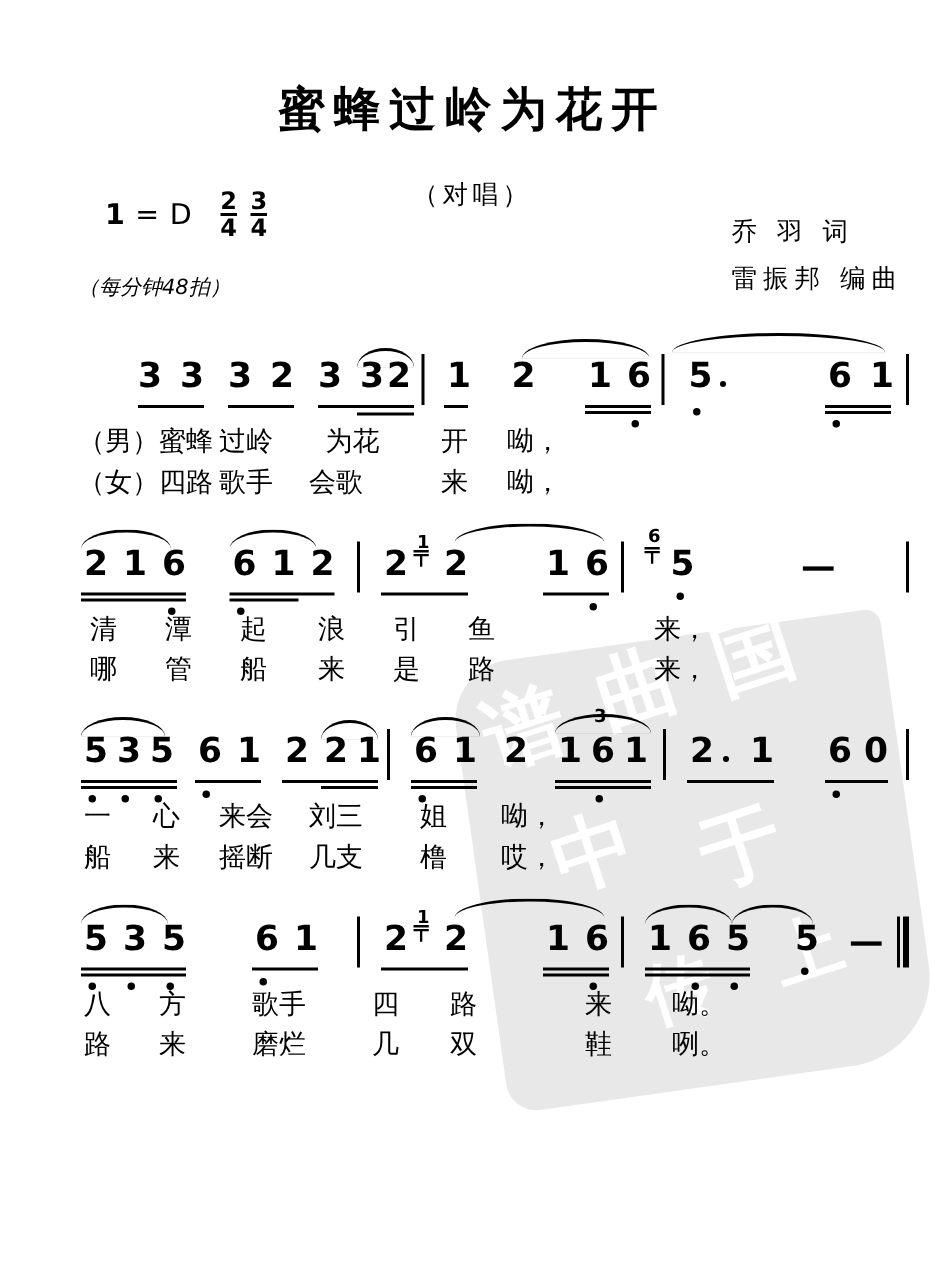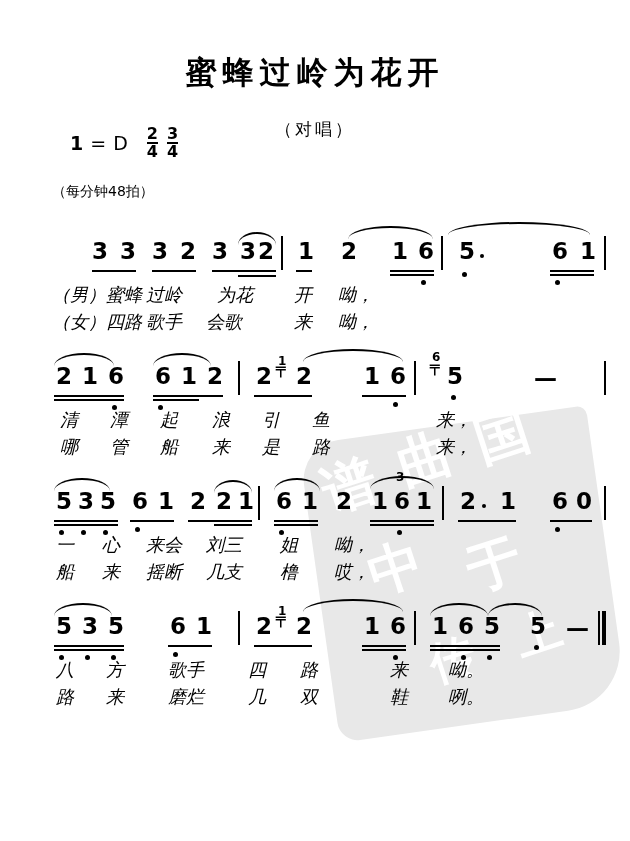--- a/index.html
+++ b/index.html
@@ -94,20 +94,21 @@
     line-height: 1.02;
   }
   .meter .num { display: block; }
   .meter .den { display: block; border-top: 2px solid #000; padding-top: 0px; }
 
   .tempo {
     position: absolute;
     left: 52px; top: 183px;
     font-size: 14px;
     letter-spacing: 0px;
+    font-style: italic;
   }
 
   .credits {
     position: absolute;
     right: 28px; top: 140px;
     text-align: left;
     font-size: 17px;
     line-height: 1.85;
     letter-spacing: 4px;
   }
@@ -197,21 +198,20 @@
 
   
   .lyrics { position: relative; margin-top: 2px; height: 58px; }
   .lyric-line { position: relative; height: 27px; }
   .lyric {
     position: absolute;
     font-size: 18px;
     font-family: "DejaVu Sans", "Liberation Sans", sans-serif;
     white-space: nowrap;
     line-height: 1;
-    font-style: italic;
   }
 </style>
 </head>
 <body>
 
 <div class="watermark">
   <div class="watermark-glyphs">
     <span class="wm-g wm1">谱</span>
     <span class="wm-g wm2">曲</span>
     <span class="wm-g wm3">国</span>
@@ -239,20 +239,22 @@
       <span class="meter">
         <span class="num">3</span>
         <span class="den">4</span>
       </span>
     </span>
   </div>
 
   <div class="tempo">（每分钟48拍）</div>
 
   <div class="credits">
+    <div>乔 羽 词</div>
+    <div>雷振邦 编曲</div>
   </div>
 
   <div class="system sys1">
     <div class="notes">
       <span class="note" style="left:92px">3</span>
       <span class="note" style="left:120px">3</span>
       <div class="beam" style="left:92px; top:38px; width:44px"></div>
 
       <span class="note" style="left:152px">3</span>
       <span class="note" style="left:180px">2</span>

